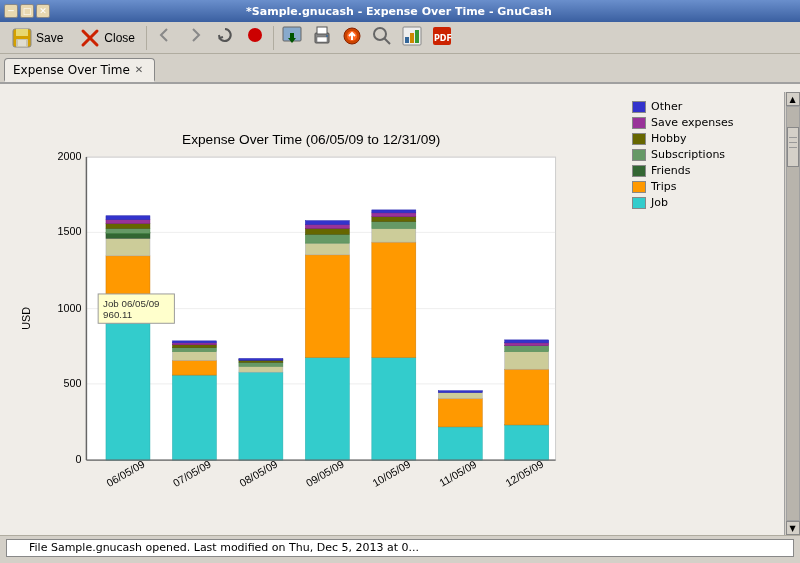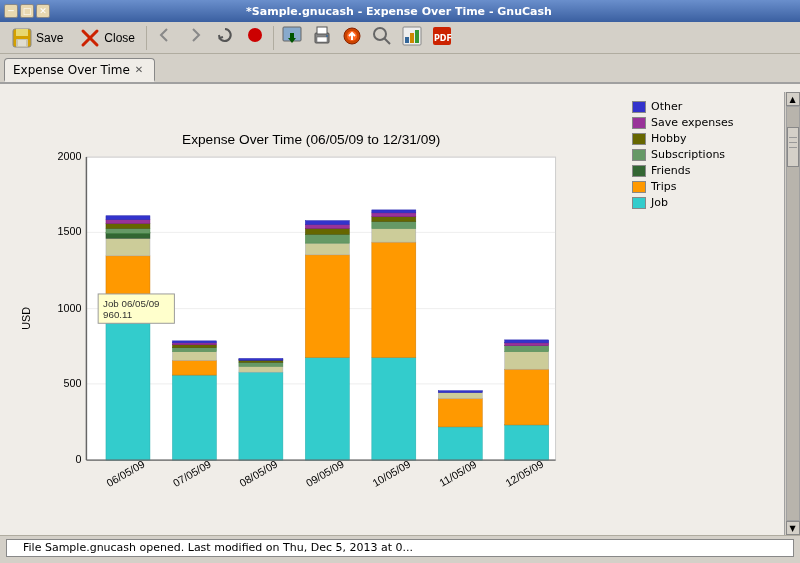--- a/index.html
+++ b/index.html
@@ -156,21 +156,21 @@
       display: flex;
       align-items: center;
       padding: 0 6px;
       font-size: 11px;
     }
     .status-text-box {
       flex: 1;
       border: 1px solid #888;
       background: white;
       height: 18px;
-      padding: 0 16px;
+      padding: 0 22px;
       display: flex;
       align-items: center;
       font-size: 11px;
     }
 
     
     .scrollbar-right {
       width: 16px;
       background: #d4d0c8;
       border-left: 1px solid #a0a0a0;

